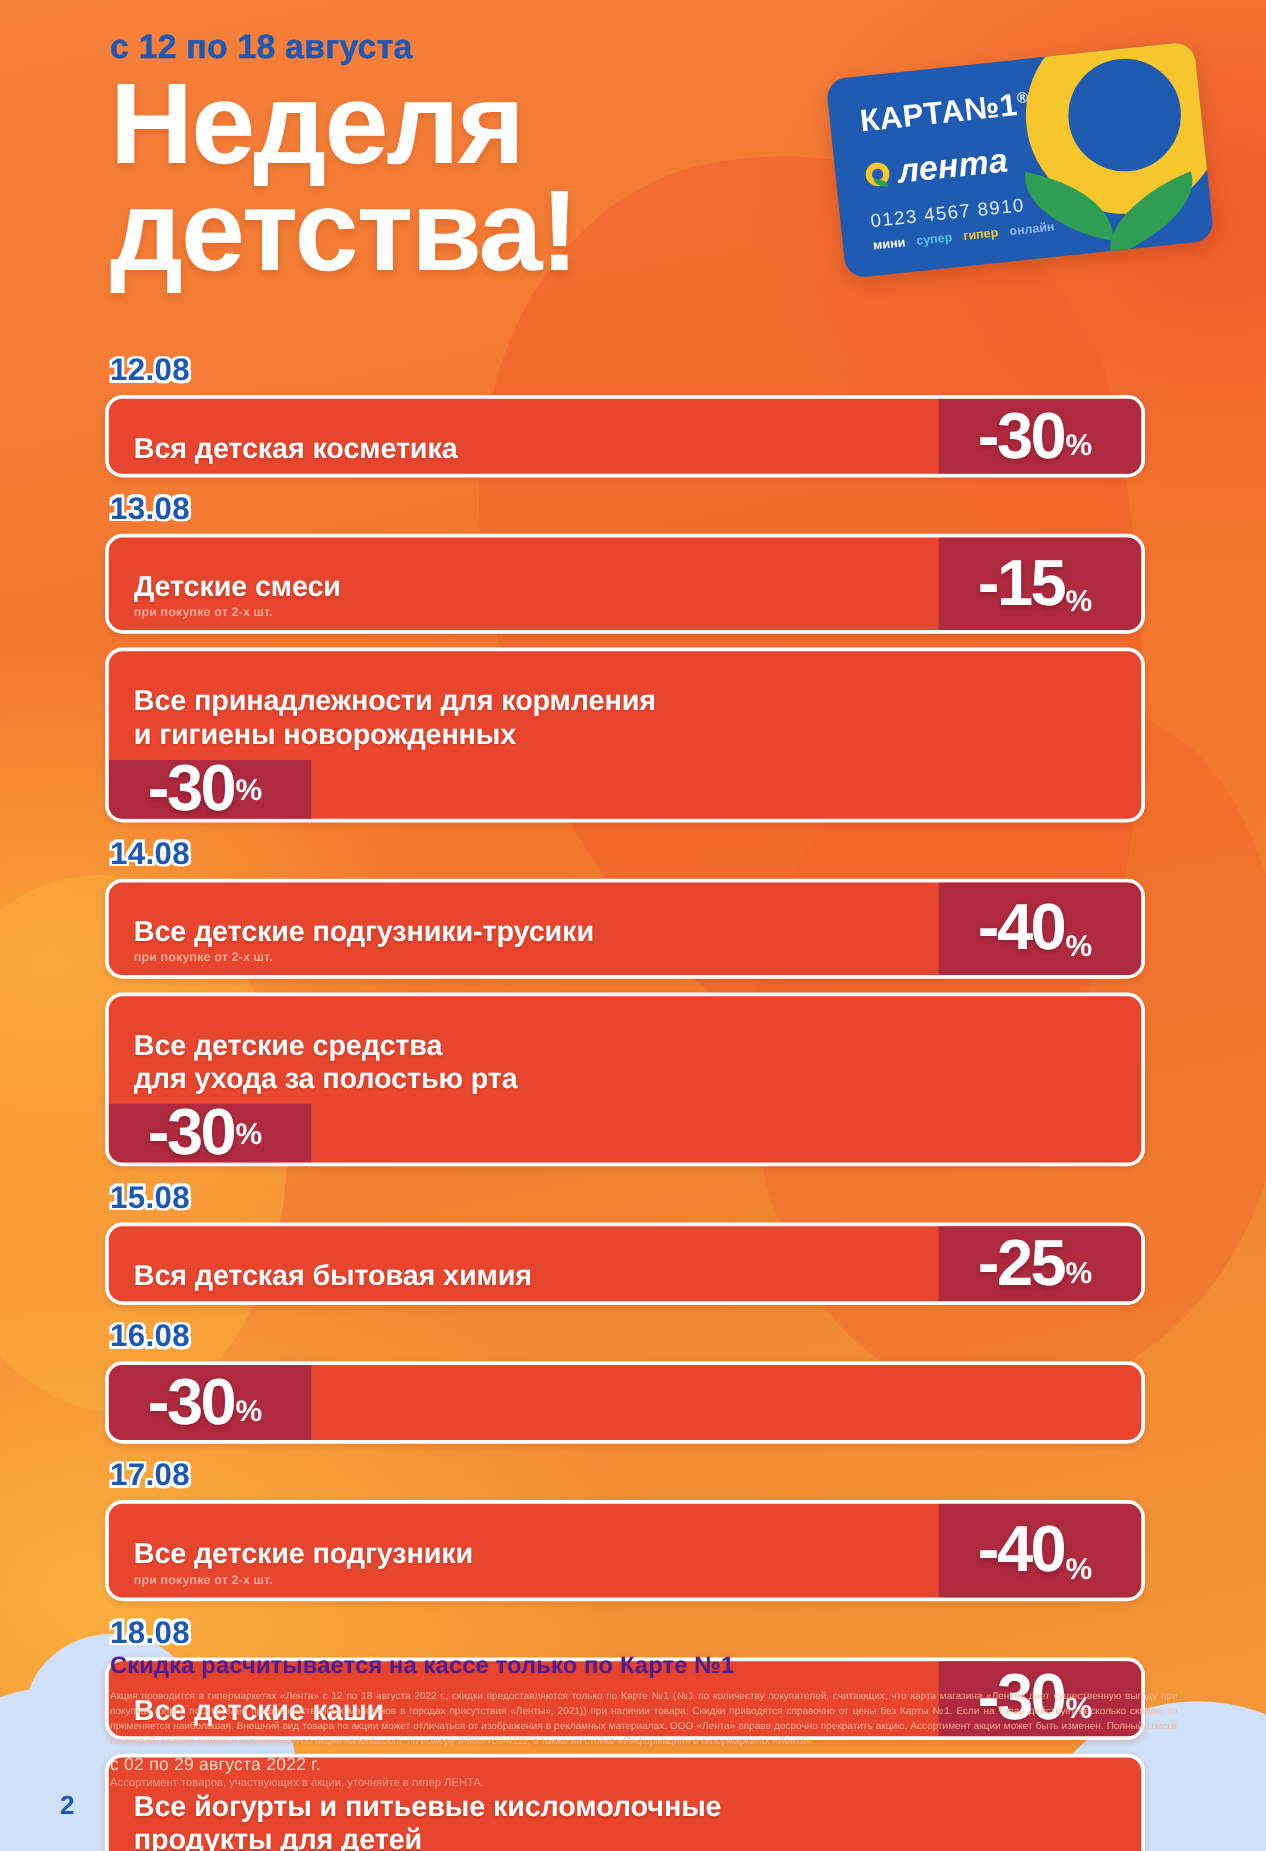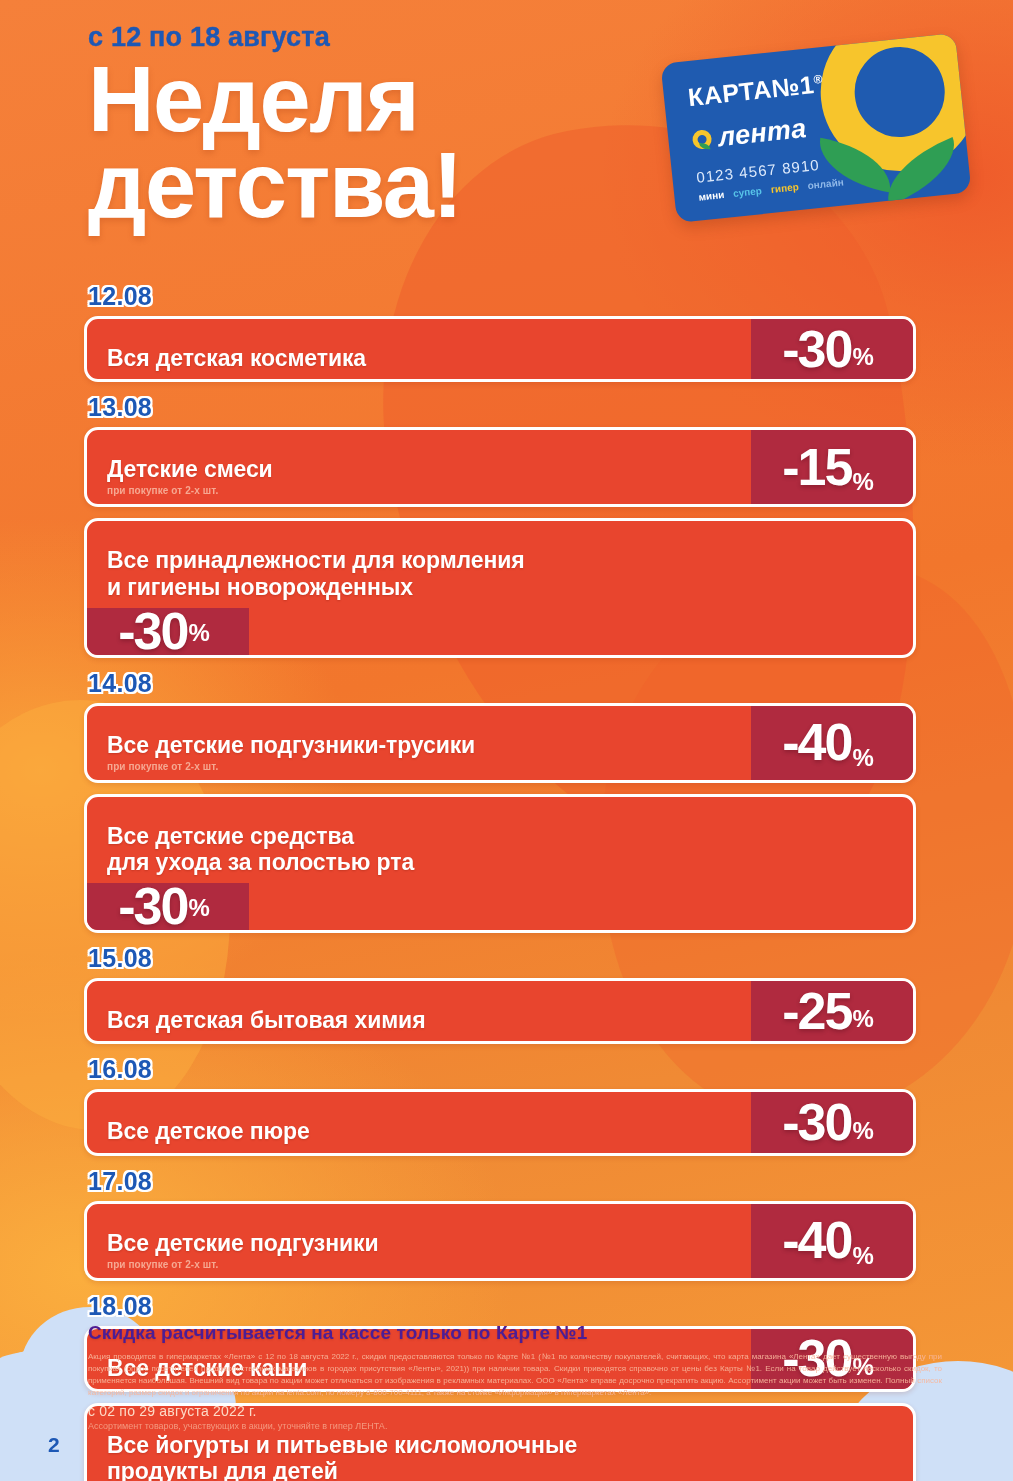--- a/index.html
+++ b/index.html
@@ -388,23 +388,20 @@
           </div>
           <div class="offer-badge">
             <span class="badge-value">-25</span>
             <span class="badge-pct">%</span>
           </div>
         </div>
       </div>
       <div class="day-group">
         <div class="day-label">16.08</div>
         <div class="offer-row">
-          <div class="offer-text">
-            <div class="offer-title">Все детское пюре</div>
-          </div>
           <div class="offer-badge">
             <span class="badge-value">-30</span>
             <span class="badge-pct">%</span>
           </div>
         </div>
       </div>
       <div class="day-group">
         <div class="day-label">17.08</div>
         <div class="offer-row">
           <div class="offer-text">

